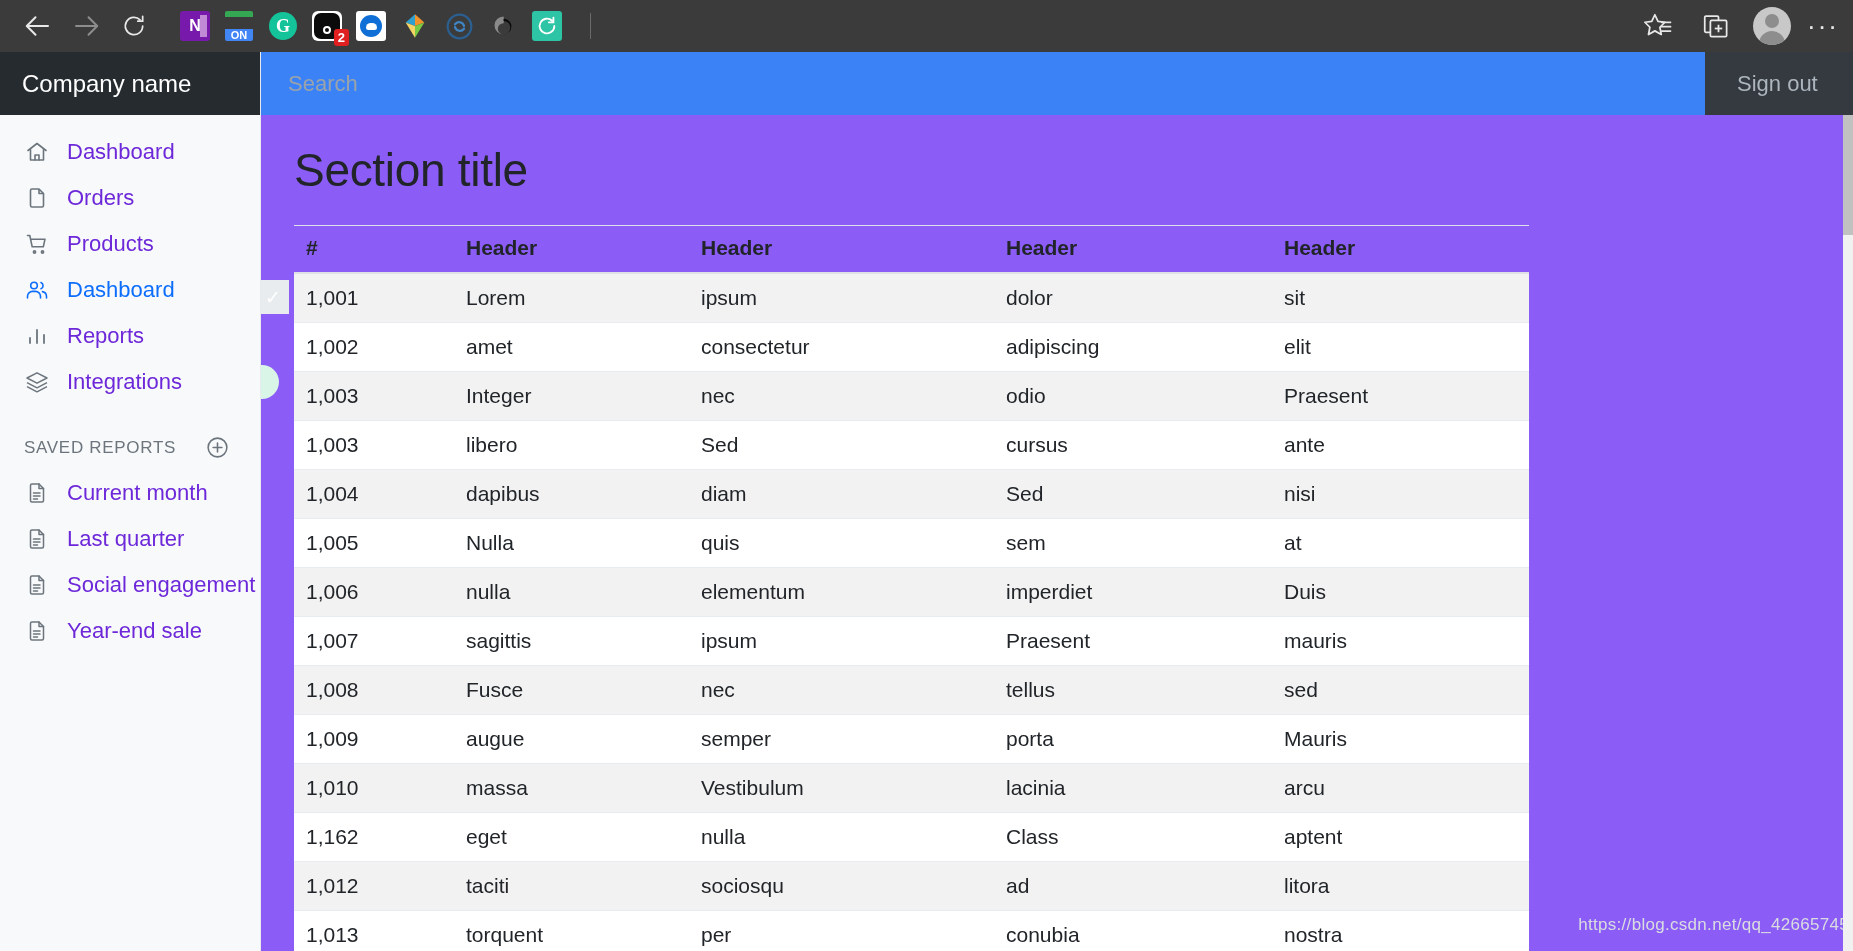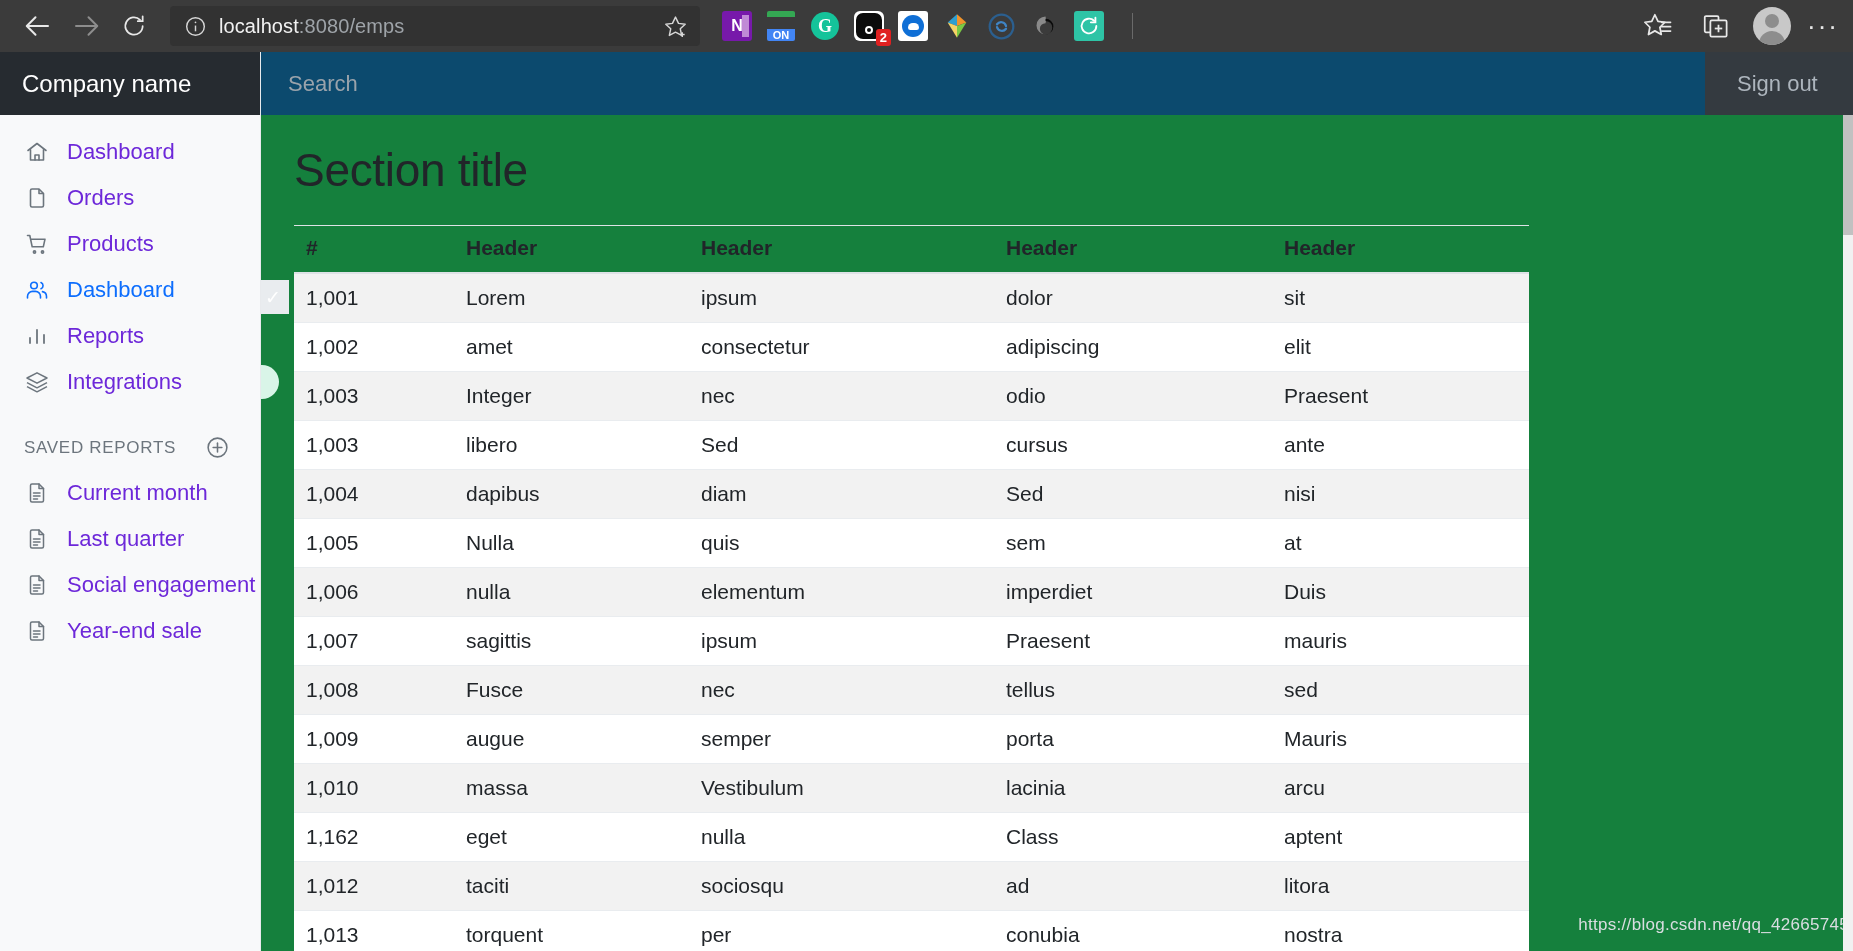--- a/index.html
+++ b/index.html
@@ -149,42 +149,42 @@
     flex: 1; display: flex; flex-direction: column;
     min-width: 0;
   }
   .topbar {
     height: 63px; flex: 0 0 63px;
     background: #4a5056;
     display: flex; align-items: center;
   }
   .search-input {
     flex: 1; height: 63px;
-    background: #0c4a6e;
+    background: #3b82f6;
     border: none; outline: none;
     color: #e9ecef;
     font-size: 22px;
     font-family: "Liberation Sans", sans-serif;
     padding-left: 27px;
   }
   .search-input::placeholder { color: #9aa3ab; }
   .signout {
     background: #343a40;
     color: #adb5bd;
     font-size: 22px;
     height: 63px;
     display: flex; align-items: center;
     padding: 0 28px 0 32px;
     cursor: pointer;
     min-width: 148px;
   }
 
   .content {
     flex: 1;
-    background: #15803d;
+    background: #8b5cf6;
     padding: 28px 0 0 33px;
     overflow: hidden;
     position: relative;
   }
   .page-title {
     font-size: 46px;
     font-weight: 400;
     color: #212529;
     margin-bottom: 28px;
     letter-spacing: -0.3px;
@@ -271,37 +271,20 @@
         <polyline points="14,5 21,12 14,19"></polyline>
       </svg>
   </div>
   <div class="nav-btn" title="Refresh">
     <svg width="26" height="26" viewBox="0 0 24 24" fill="none" stroke="currentColor" stroke-width="1.6" stroke-linecap="round">
         <path d="M20 12a8 8 0 1 1-2.4-5.7"></path>
         <polyline points="20,3 20,7.5 15.5,7.5" fill="none"></polyline>
       </svg>
   </div>
 
-  <div class="url-field">
-    <span class="url-info">
-      <svg width="23" height="23" viewBox="0 0 24 24" fill="none" stroke="currentColor" stroke-width="1.5">
-          <circle cx="12" cy="12" r="9.2"></circle>
-          <line x1="12" y1="11" x2="12" y2="17"></line>
-          <circle cx="12" cy="7.6" r="0.9" fill="currentColor" stroke="none"></circle>
-        </svg>
-    </span>
-    <span class="url-text"><b>localhost</b><span>:8080/emps</span></span>
-    <span class="url-star">
-      <svg width="25" height="25" viewBox="0 0 24 24" fill="none" stroke="currentColor" stroke-width="1.4" stroke-linejoin="round">
-          <polygon points="12,3 14.9,9 21.3,9.8 16.6,14.2 17.9,20.6 12,17.5 6.1,20.6 7.4,14.2 2.7,9.8 9.1,9"></polygon>
-          <line x1="18.5" y1="17.5" x2="18.5" y2="22"></line>
-          <line x1="16.2" y1="19.7" x2="20.8" y2="19.7"></line>
-        </svg>
-    </span>
-  </div>
 
   <div class="ext-strip">
 
     <div class="ext-icon" style="background:#7719aa;">
       <span style="color:#fff;font-size:16px;font-weight:700;line-height:1;">N</span>
       <span style="position:absolute;right:3px;top:4px;width:7px;height:22px;background:#c08ad6;"></span>
     </div>
 
     <div class="ext-icon" style="background:transparent;flex-direction:column;gap:12px;">
       <span style="background:#34a853;width:28px;height:15px;display:block;border-radius:2px 2px 0 0;"></span>

